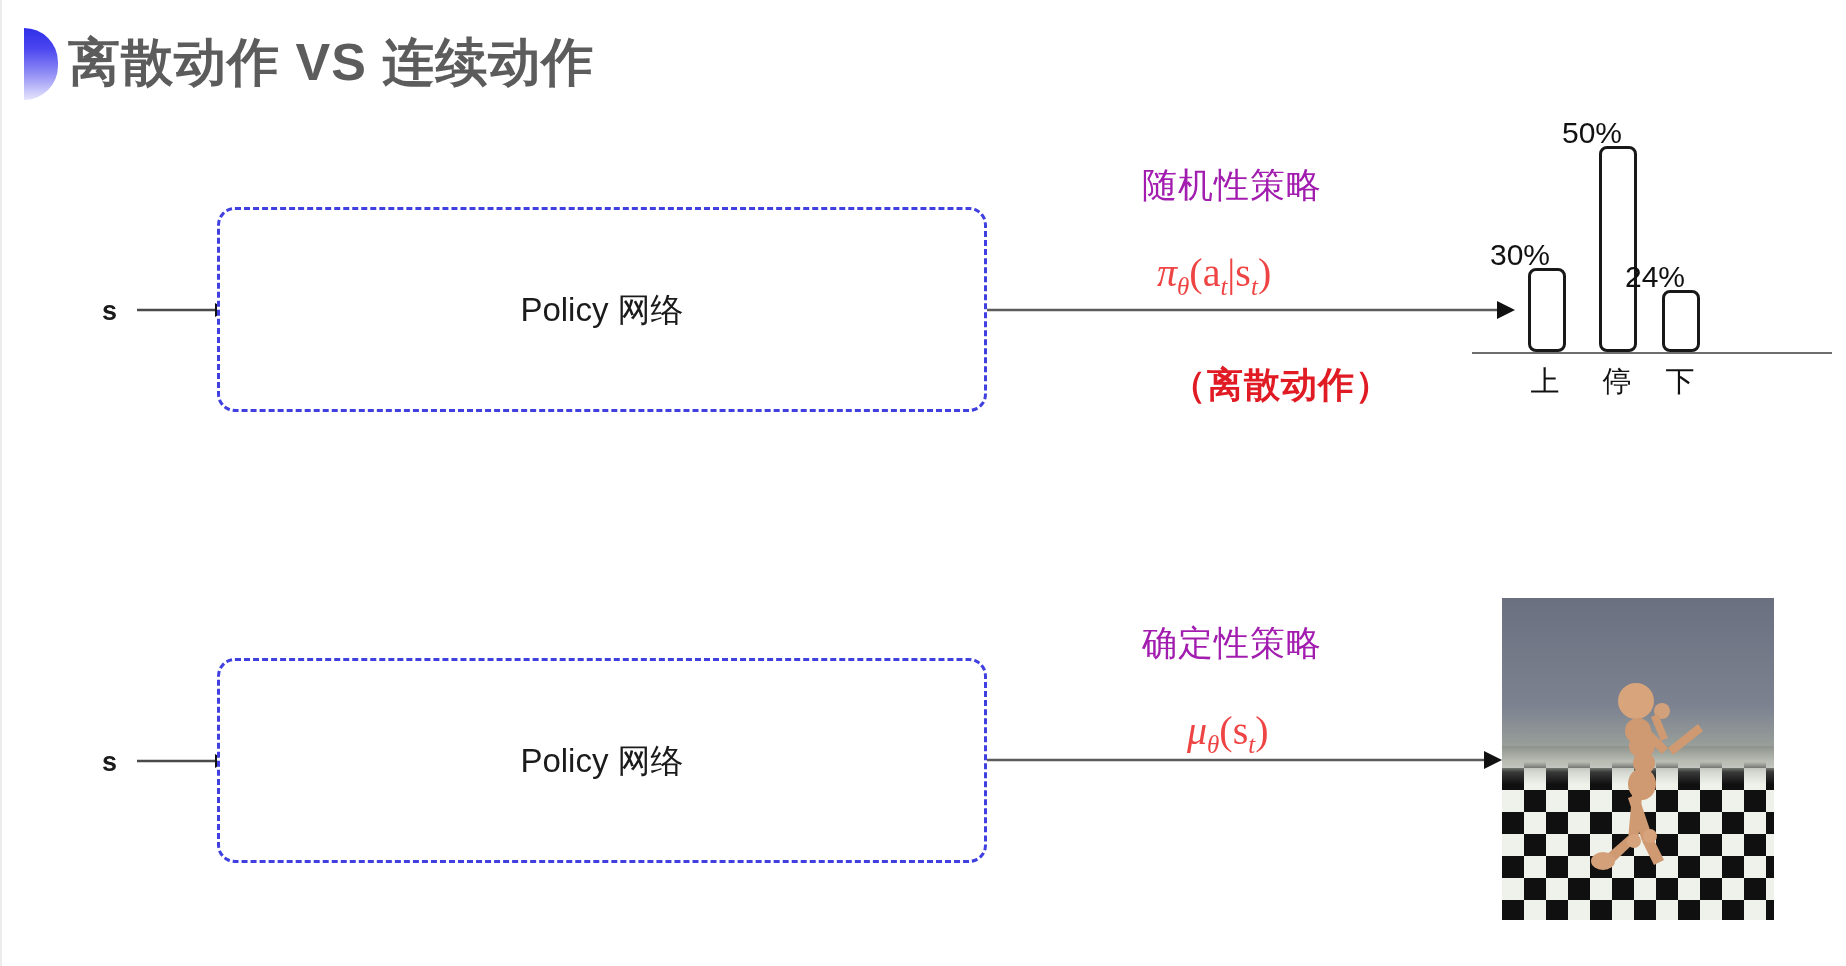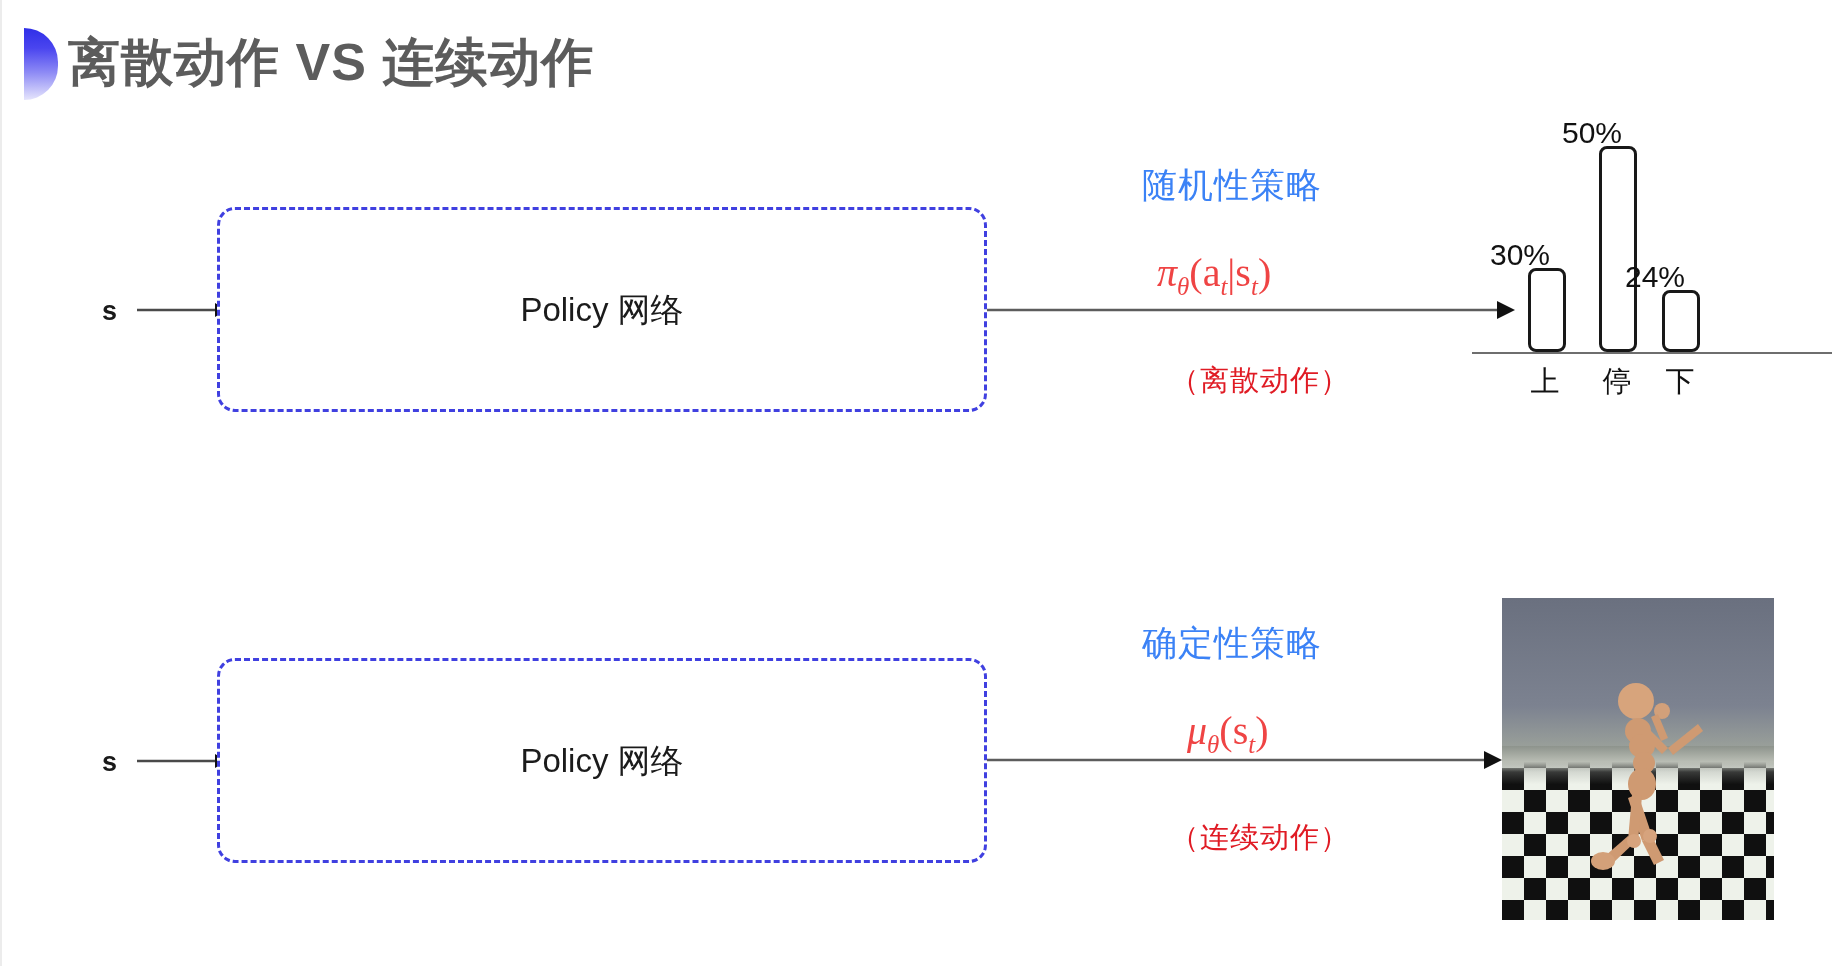--- a/index.html
+++ b/index.html
@@ -70,21 +70,21 @@
     text-align: center;
     font-size: 33px;
     color: #1b1b1b;
     font-family: "Liberation Sans", sans-serif;
   }
 
   
   .policy-kind {
     position: absolute;
     font-size: 35px;
-    color: #3b82f6;
+    color: #a21caf;
     white-space: nowrap;
     letter-spacing: 1px;
   }
   .policy-formula {
     position: absolute;
     font-size: 40px;
     color: #ef4444;
     white-space: nowrap;
     font-family: "Liberation Serif", "DejaVu Serif", serif;
     font-style: italic;
@@ -93,24 +93,25 @@
   .policy-formula .sub {
     font-size: 25px;
     vertical-align: sub;
     font-style: italic;
   }
   .policy-formula .up {
     font-style: normal;
   }
   .action-kind {
     position: absolute;
-    font-size: 29px;
+    font-size: 36px;
     color: #e01b24;
     white-space: nowrap;
     letter-spacing: 1px;
+    font-weight: bold;
   }
 
   
   .out-arrow {
     position: absolute;
     height: 24px;
   }
 
   
   #bar-chart {
@@ -240,21 +241,20 @@
   <div class="policy-box" style="left:215px; top:658px; width:770px; height:205px;">
     <div class="policy-label">Policy 网络</div>
   </div>
 
   <div class="policy-kind" style="left:1140px; top:620px;">确定性策略</div>
 
   <div class="policy-formula" style="left:1185px; top:688px;">
     <span>μ</span><span class="sub">θ</span><span class="up">(s</span><span class="sub">t</span><span class="up">)</span>
   </div>
 
-  <div class="action-kind" style="left:1168px; top:818px;">（连续动作）</div>
 
   <svg class="out-arrow" style="left:985px; top:748px; width:515px;" viewBox="0 0 515 24">
     <line x1="0" y1="12" x2="499" y2="12" stroke="#5c5c5c" stroke-width="2.5"></line>
     <polygon points="497,3 515,12 497,21" fill="#111111"></polygon>
   </svg>
 
   <div id="humanoid-frame">
     <div id="sky"></div>
     <div id="floor"></div>
     <div id="floor-far"></div>

